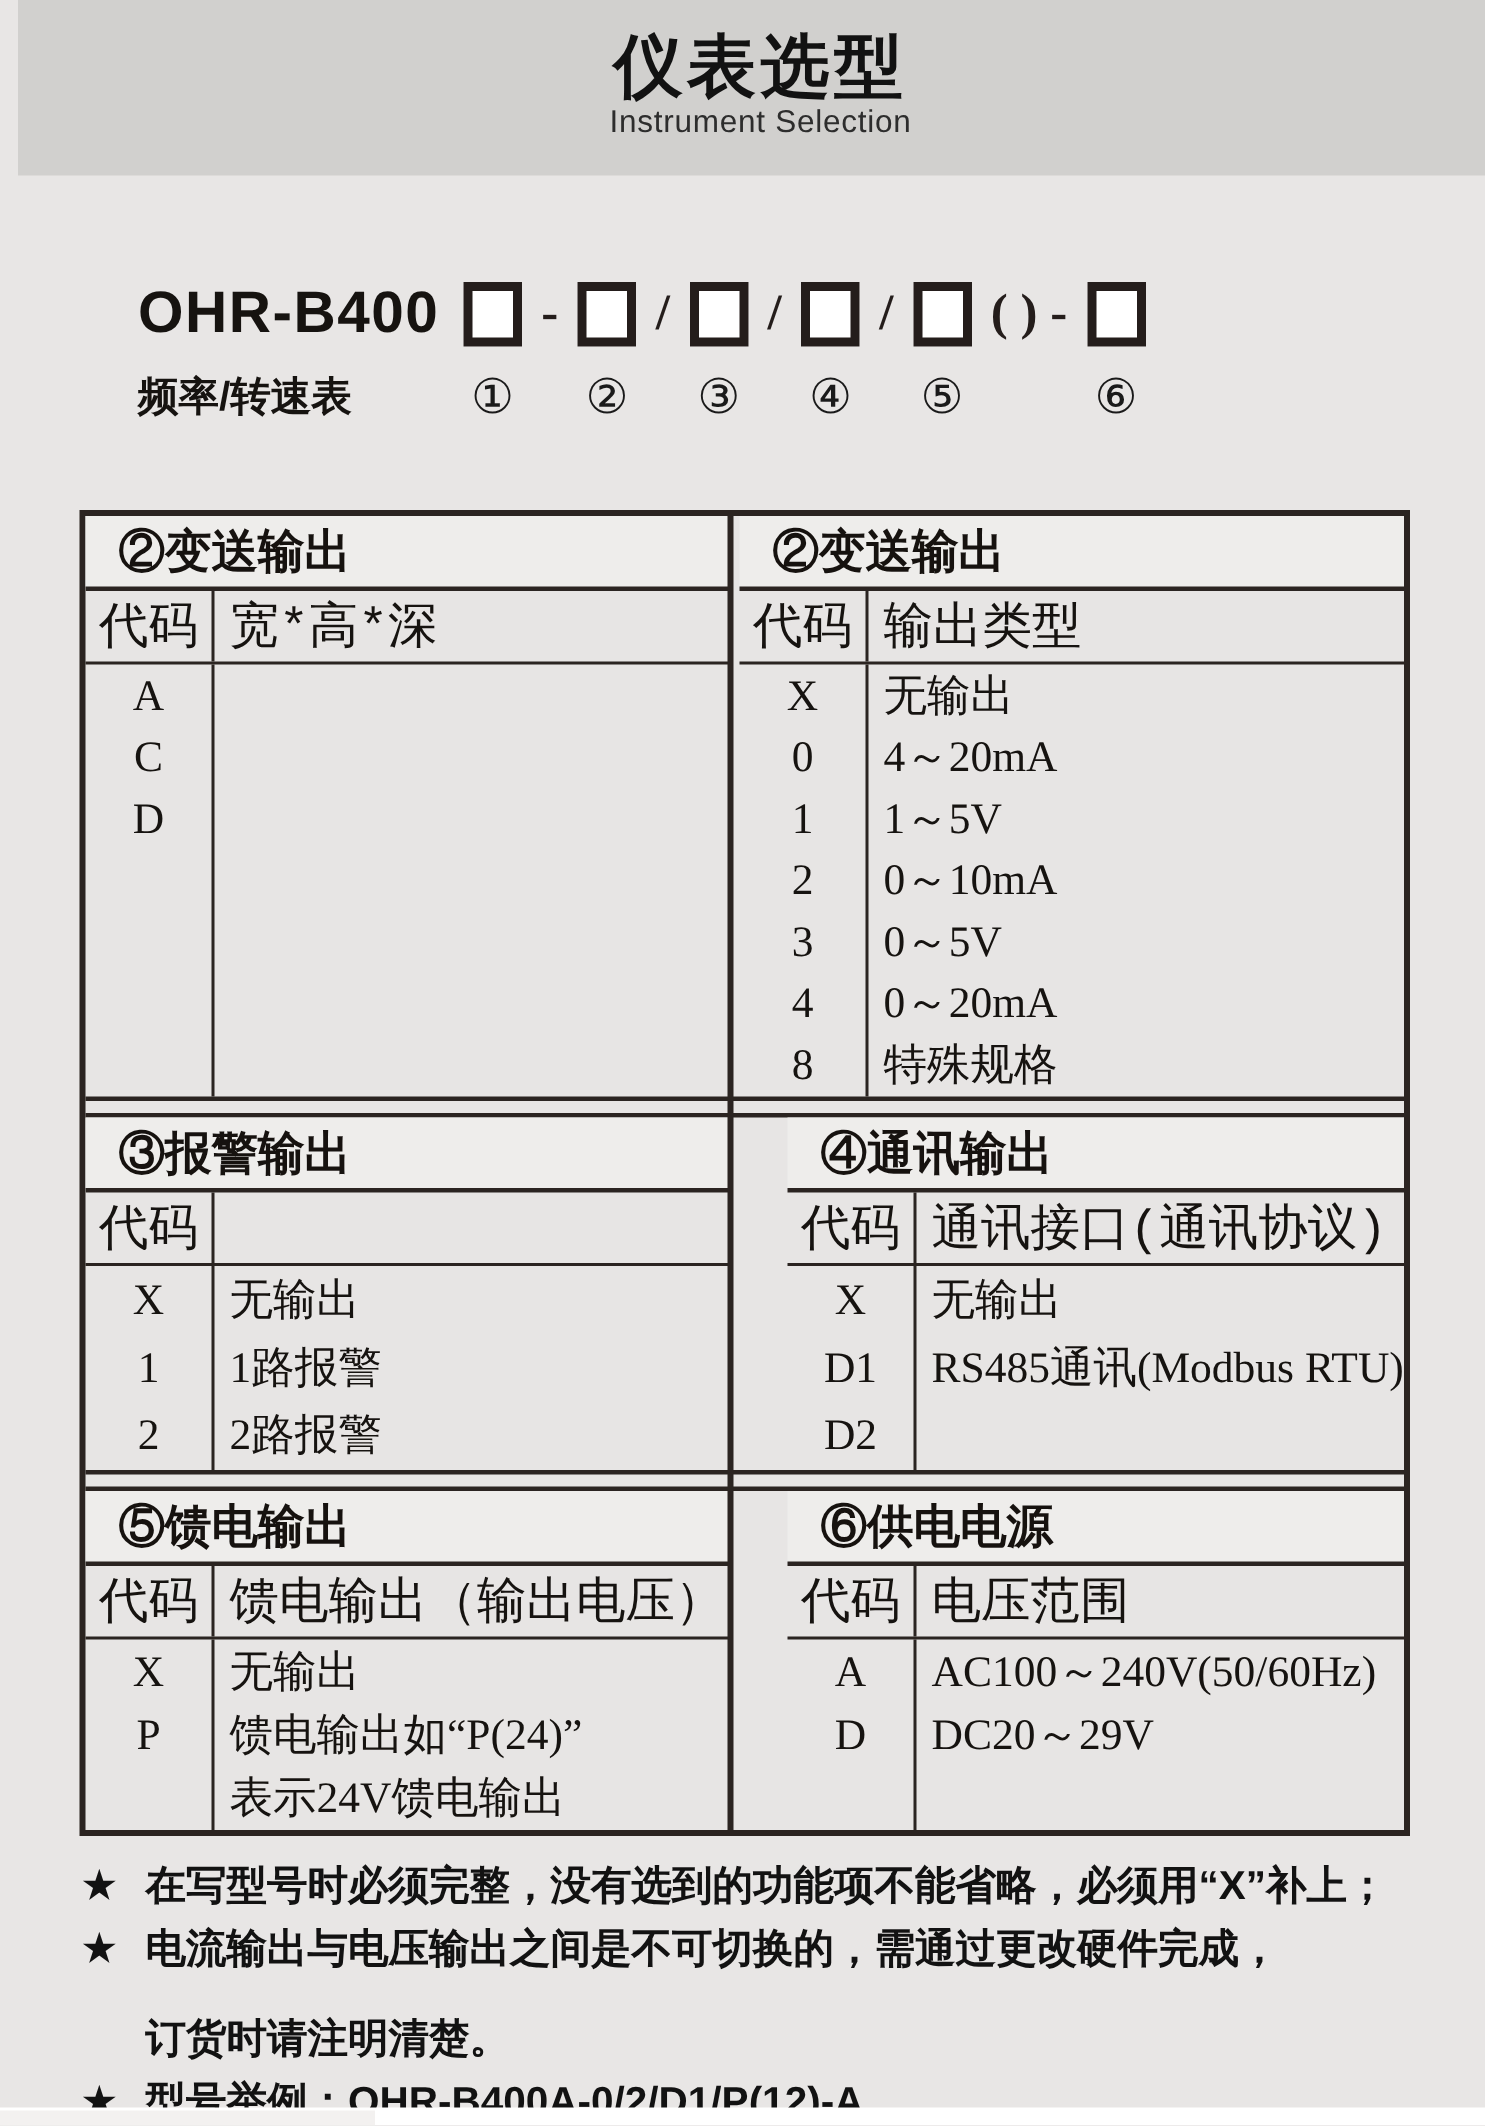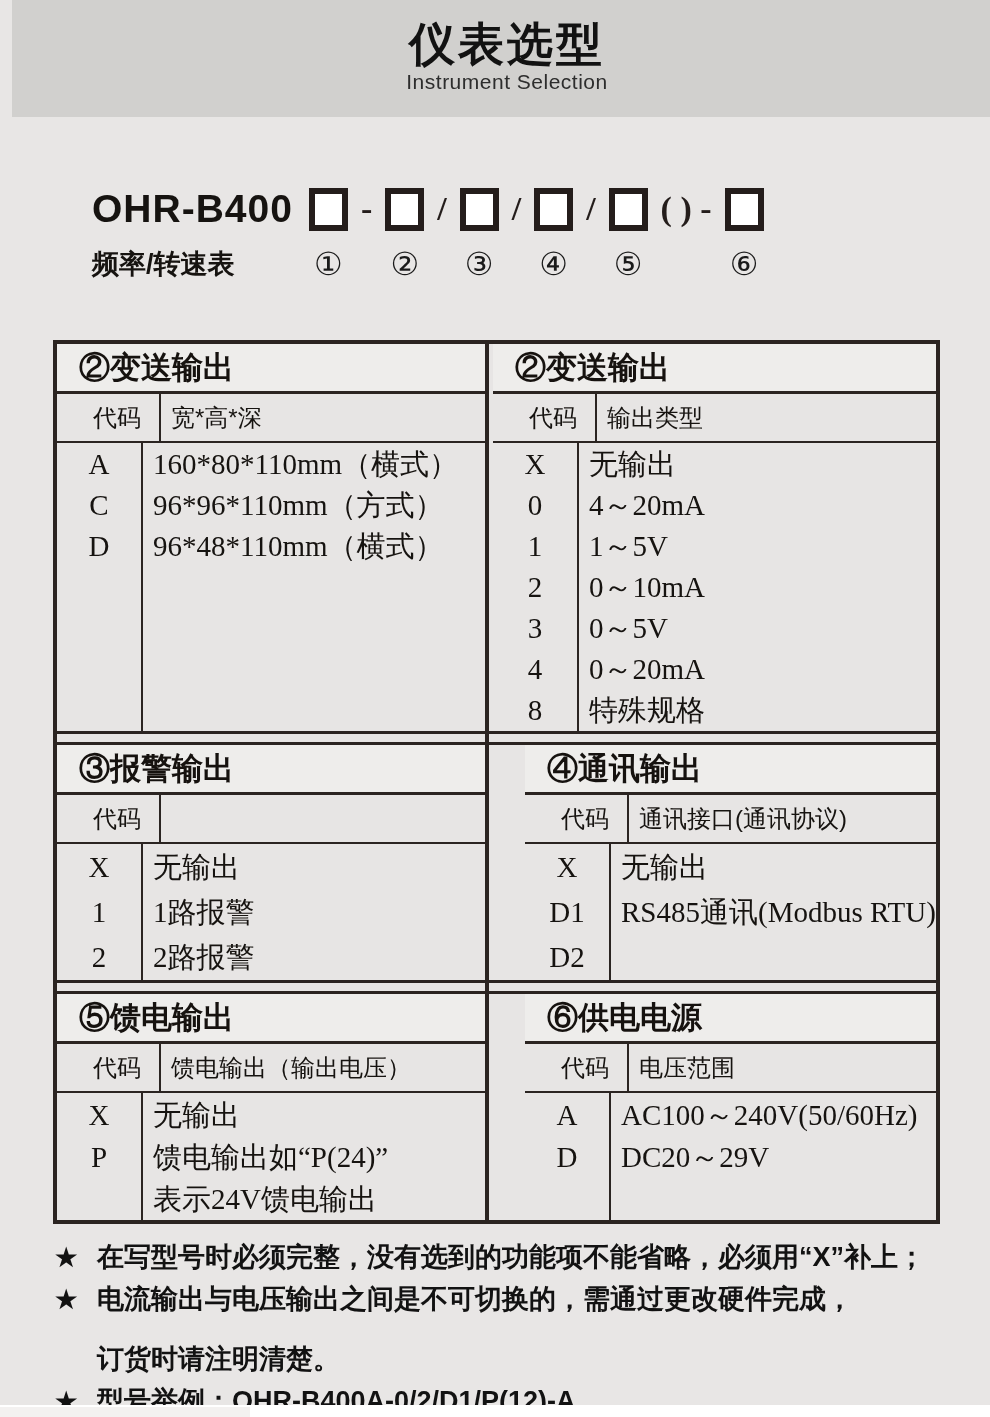--- a/index.html
+++ b/index.html
@@ -65,21 +65,21 @@
   .block:last-child{border-bottom:none;}
   .half{display:flex;flex-direction:column;}
   .half-right{padding-left:6px;}
   .sec-header{
     height:47px;background:#eeedeb;border-bottom:3px solid #2b2421;
     display:flex;align-items:center;padding-left:22px;
     font-size:31px;font-weight:bold;color:#16120f;
   }
   .sec-sub{
     display:flex;height:47px;border-bottom:2px solid #2b2421;
-    font-family:Liberation Sans, sans-serif;font-size:24px;padding-left:18px;
+    font-family:Liberation Mono, monospace;font-size:33px;
   }
   .code-cell{
     width:84px;flex:0 0 84px;border-right:2px solid #2b2421;
     display:flex;align-items:center;justify-content:center;
   }
   .desc-cell{flex:1;display:flex;align-items:center;padding-left:10px;white-space:nowrap;}
   .sec-body{flex:1;display:flex;font-family:"Liberation Serif",serif;font-size:29px;}
   .code-col{
     width:84px;flex:0 0 84px;border-right:2px solid #2b2421;
     display:flex;flex-direction:column;align-items:center;padding-top:1px;
@@ -166,25 +166,20 @@
         <div class="sec-sub">
           <div class="code-cell">代码</div>
           <div class="desc-cell">宽*高*深</div>
         </div>
         <div class="sec-body">
           <div class="code-col">
             <div class="cell code-val">A</div>
             <div class="cell code-val">C</div>
             <div class="cell code-val">D</div>
           </div>
-          <div class="desc-col">
-            <div class="cell desc-val">160*80*110mm（横式）</div>
-            <div class="cell desc-val">96*96*110mm（方式）</div>
-            <div class="cell desc-val">96*48*110mm（横式）</div>
-          </div>
         </div>
       </div>
       <div class="half half-right">
         <div class="sec-header">②变送输出</div>
         <div class="sec-sub">
           <div class="code-cell">代码</div>
           <div class="desc-cell">输出类型</div>
         </div>
         <div class="sec-body">
           <div class="code-col">

